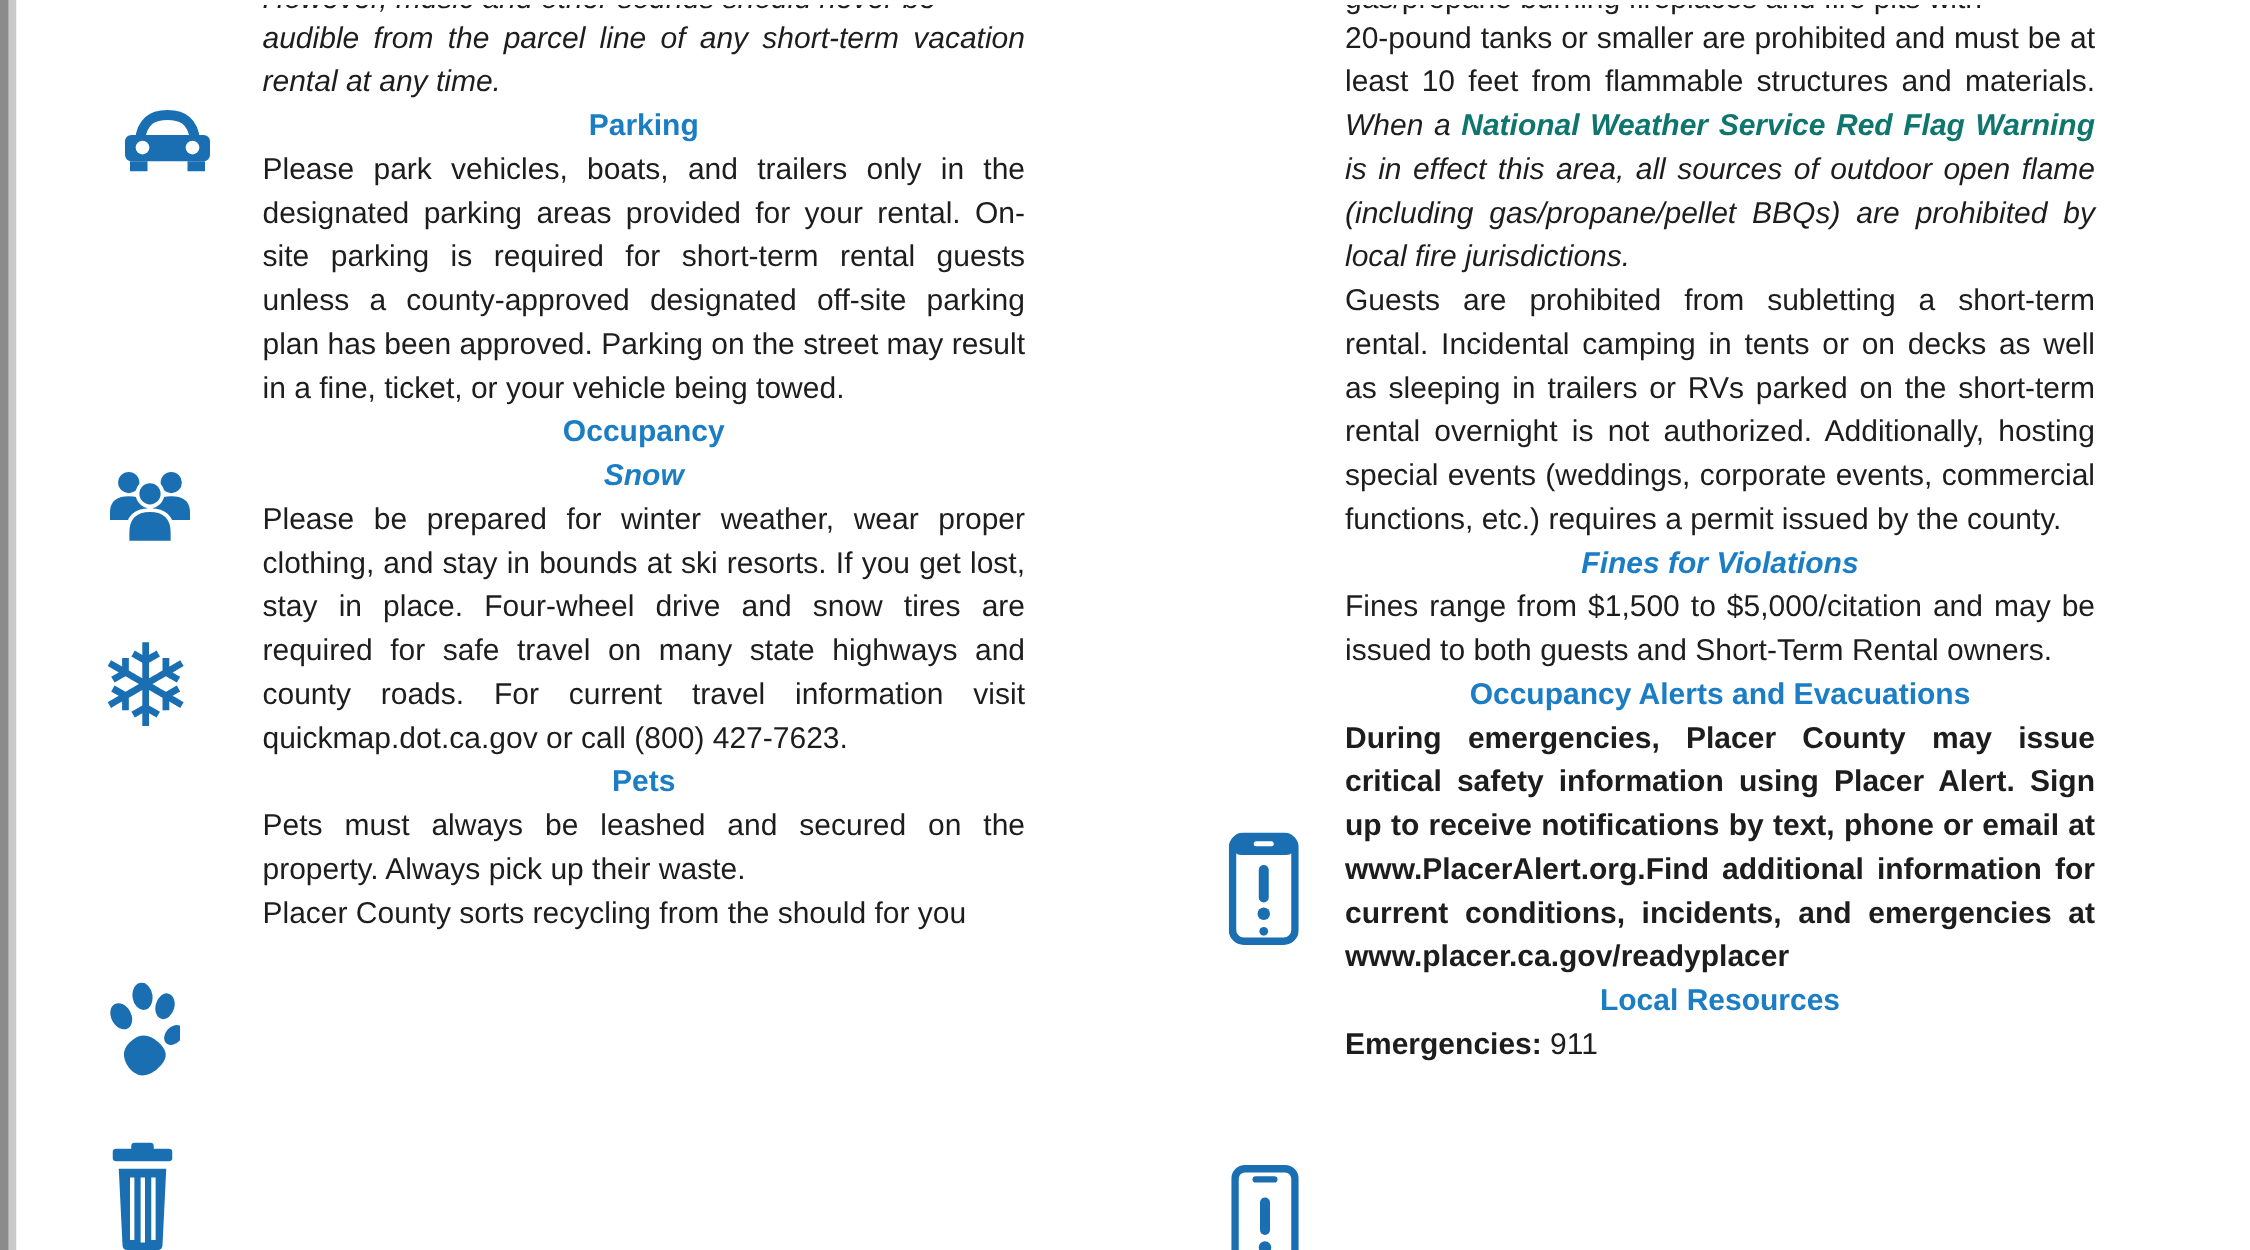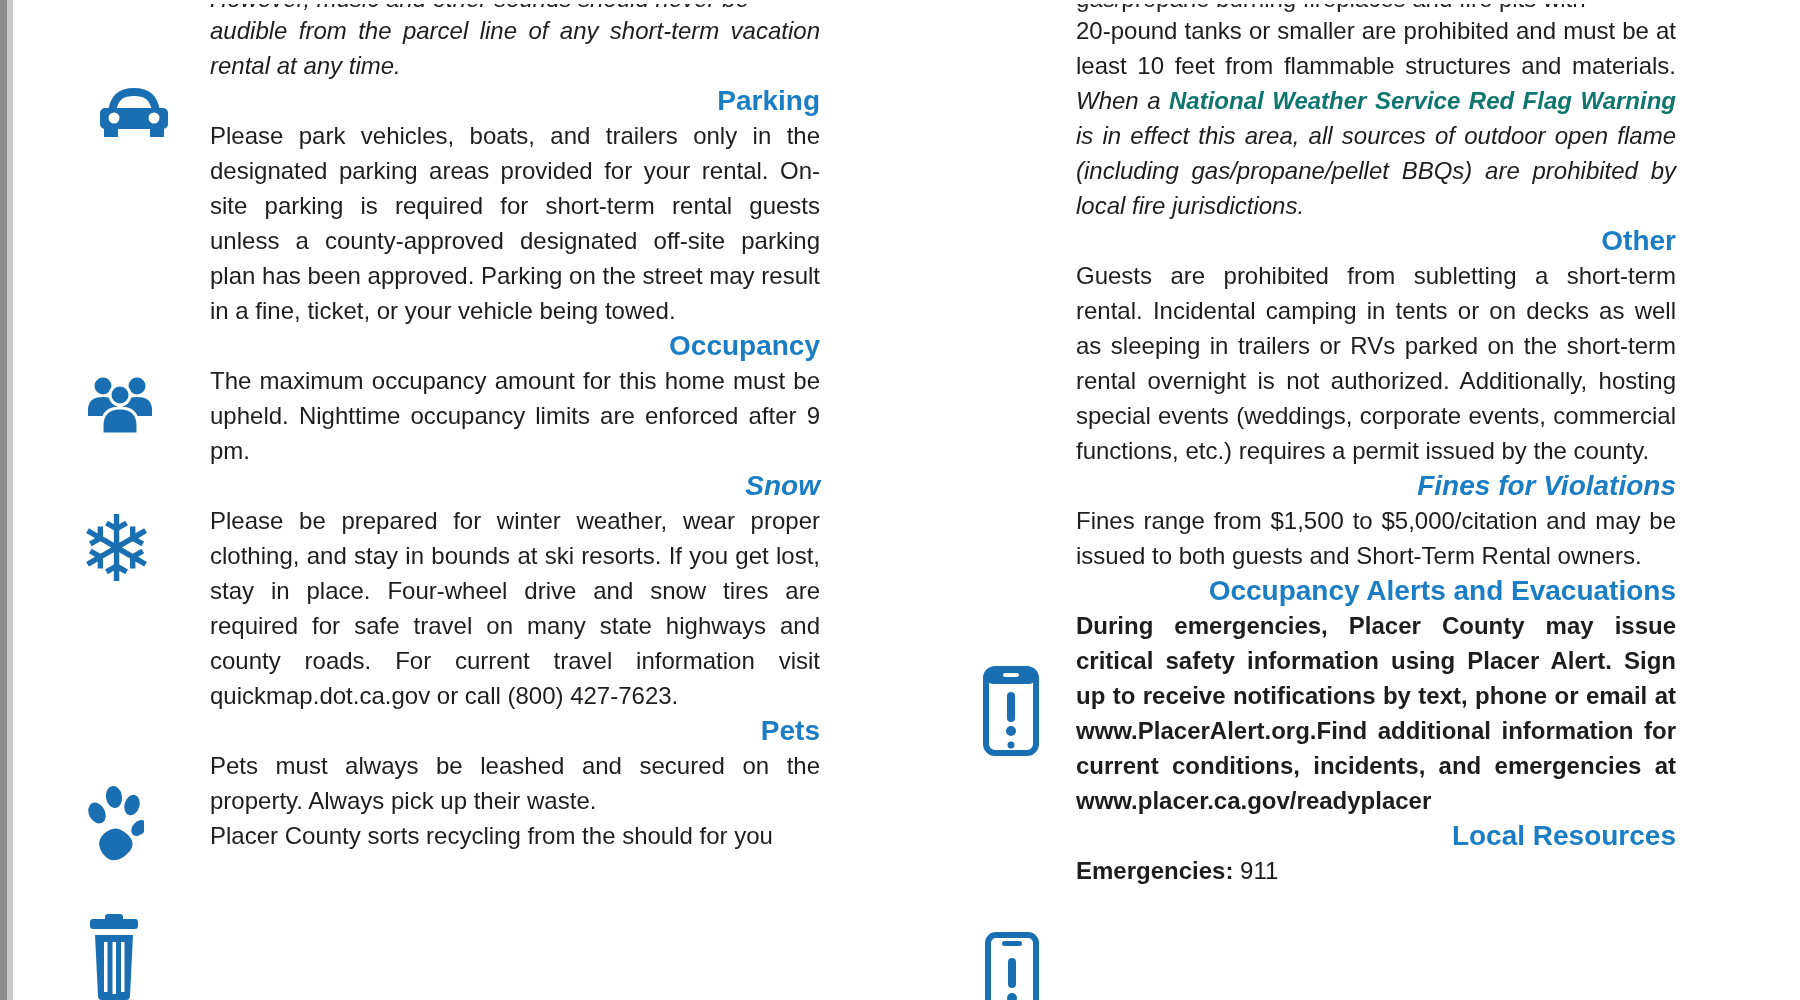--- a/index.html
+++ b/index.html
@@ -14,21 +14,21 @@
   .edge-light{position:absolute;left:7px;top:0;width:6px;height:1000px;background:#c9c9c9;}
 
   .col{position:absolute;top:4px;text-align:justify;font-size:24px;line-height:35px;}
   .col-left{left:210px;width:610px;}
   .col-right{left:1076px;width:600px;}
 
   .col p,.col h3{margin:0;padding:0;}
   .clip{height:9px;overflow:hidden;}
   .clip p{margin-top:-23px;}
 
-  h3.sec{font-size:28px;line-height:35px;font-weight:bold;color:#1b7dc4;text-align:right;}
+  h3.sec{font-size:24px;line-height:35px;font-weight:bold;color:#1b7dc4;text-align:center;}
 
   .italic{font-style:italic;}
   .red{color:#0f766e;font-weight:bold;font-style:italic;}
   .bold{font-weight:bold;}
 
   
   .l-intro{margin-top:1px;}
   .l-h-parking{margin-top:18px;}
   .l-p-parking{margin-top:2px;}
   .l-h-occupancy{margin-top:11px;}
@@ -133,38 +133,36 @@
 <div class="col col-left">
   <div class="clip">
     <p class="italic">However, music and other sounds should never be</p>
   </div>
   <p class="italic l-intro">audible from the parcel line of any short-term vacation rental at any time.</p>
 
   <h3 class="sec l-h-parking">Parking</h3>
   <p class="l-p-parking">Please park vehicles, boats, and trailers only in the designated parking areas provided for your rental. On-site parking is required for short-term rental guests unless a county-approved designated off-site parking plan has been approved. Parking on the street may result in a fine, ticket, or your vehicle being towed.</p>
 
   <h3 class="sec l-h-occupancy">Occupancy</h3>
-  <p class="l-p-occupancy">The maximum occupancy amount for this home must be upheld. Nighttime occupancy limits are enforced after 9 pm.</p>
 
   <h3 class="sec l-h-snow">Snow</h3>
   <p class="l-p-snow">Please be prepared for winter weather, wear proper clothing, and stay in bounds at ski resorts. If you get lost, stay in place. Four-wheel drive and snow tires are required for safe travel on many state highways and county roads. For current travel information visit quickmap.dot.ca.gov or call (800) 427-7623.</p>
 
   <h3 class="sec l-h-pets">Pets</h3>
   <p class="l-p-pets">Pets must always be leashed and secured on the property. Always pick up their waste.</p>
 
   <p class="l-p-garbage">Placer County sorts recycling from the should for you</p>
 </div>
 
 <div class="col col-right">
   <div class="clip">
     <p>gas/propane burning fireplaces and fire pits with</p>
   </div>
   <p class="r-fire"><span>20-pound tanks or smaller are prohibited and must be at least 10 feet from flammable structures and materials. </span><span class="italic">When a </span><span class="red">National Weather Service Red Flag Warning</span><span class="italic"> is in effect this area, all sources of outdoor open flame (including gas/propane/pellet BBQs) are prohibited by local fire jurisdictions.</span></p>
 
-  <h3 class="sec r-h-other">Other</h3>
   <p class="r-p-other">Guests are prohibited from subletting a short-term rental. Incidental camping in tents or on decks as well as sleeping in trailers or RVs parked on the short-term rental overnight is not authorized. Additionally, hosting special events (weddings, corporate events, commercial functions, etc.) requires a permit issued by the county.</p>
 
   <h3 class="sec r-h-fines">Fines for Violations</h3>
   <p class="r-p-fines">Fines range from $1,500 to $5,000/citation and may be issued to both guests and Short-Term Rental owners.</p>
 
   <h3 class="sec r-h-emergency">Occupancy Alerts and Evacuations</h3>
   <p class="r-p-emergency">During emergencies, Placer County may issue critical safety information using Placer Alert. Sign up to receive notifications by text, phone or email at www.PlacerAlert.org.Find additional information for current conditions, incidents, and emergencies at www.placer.ca.gov/readyplacer</p>
 
   <h3 class="sec r-h-local">Local Resources</h3>
   <p class="r-p-local"><span class="bold">Emergencies:</span> <span>911</span></p>

